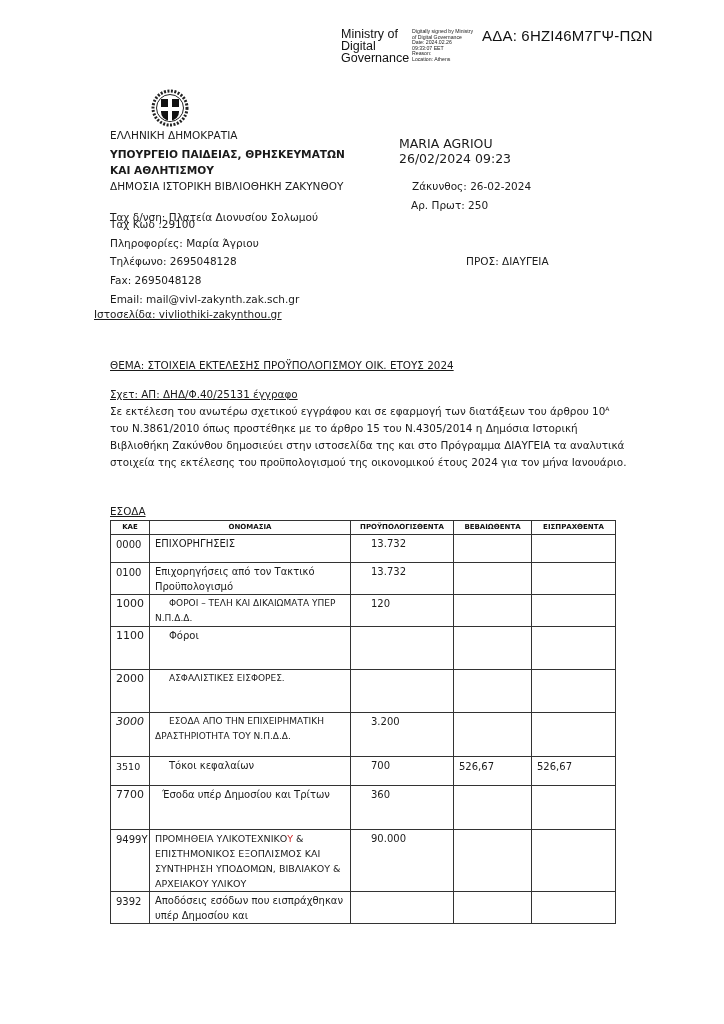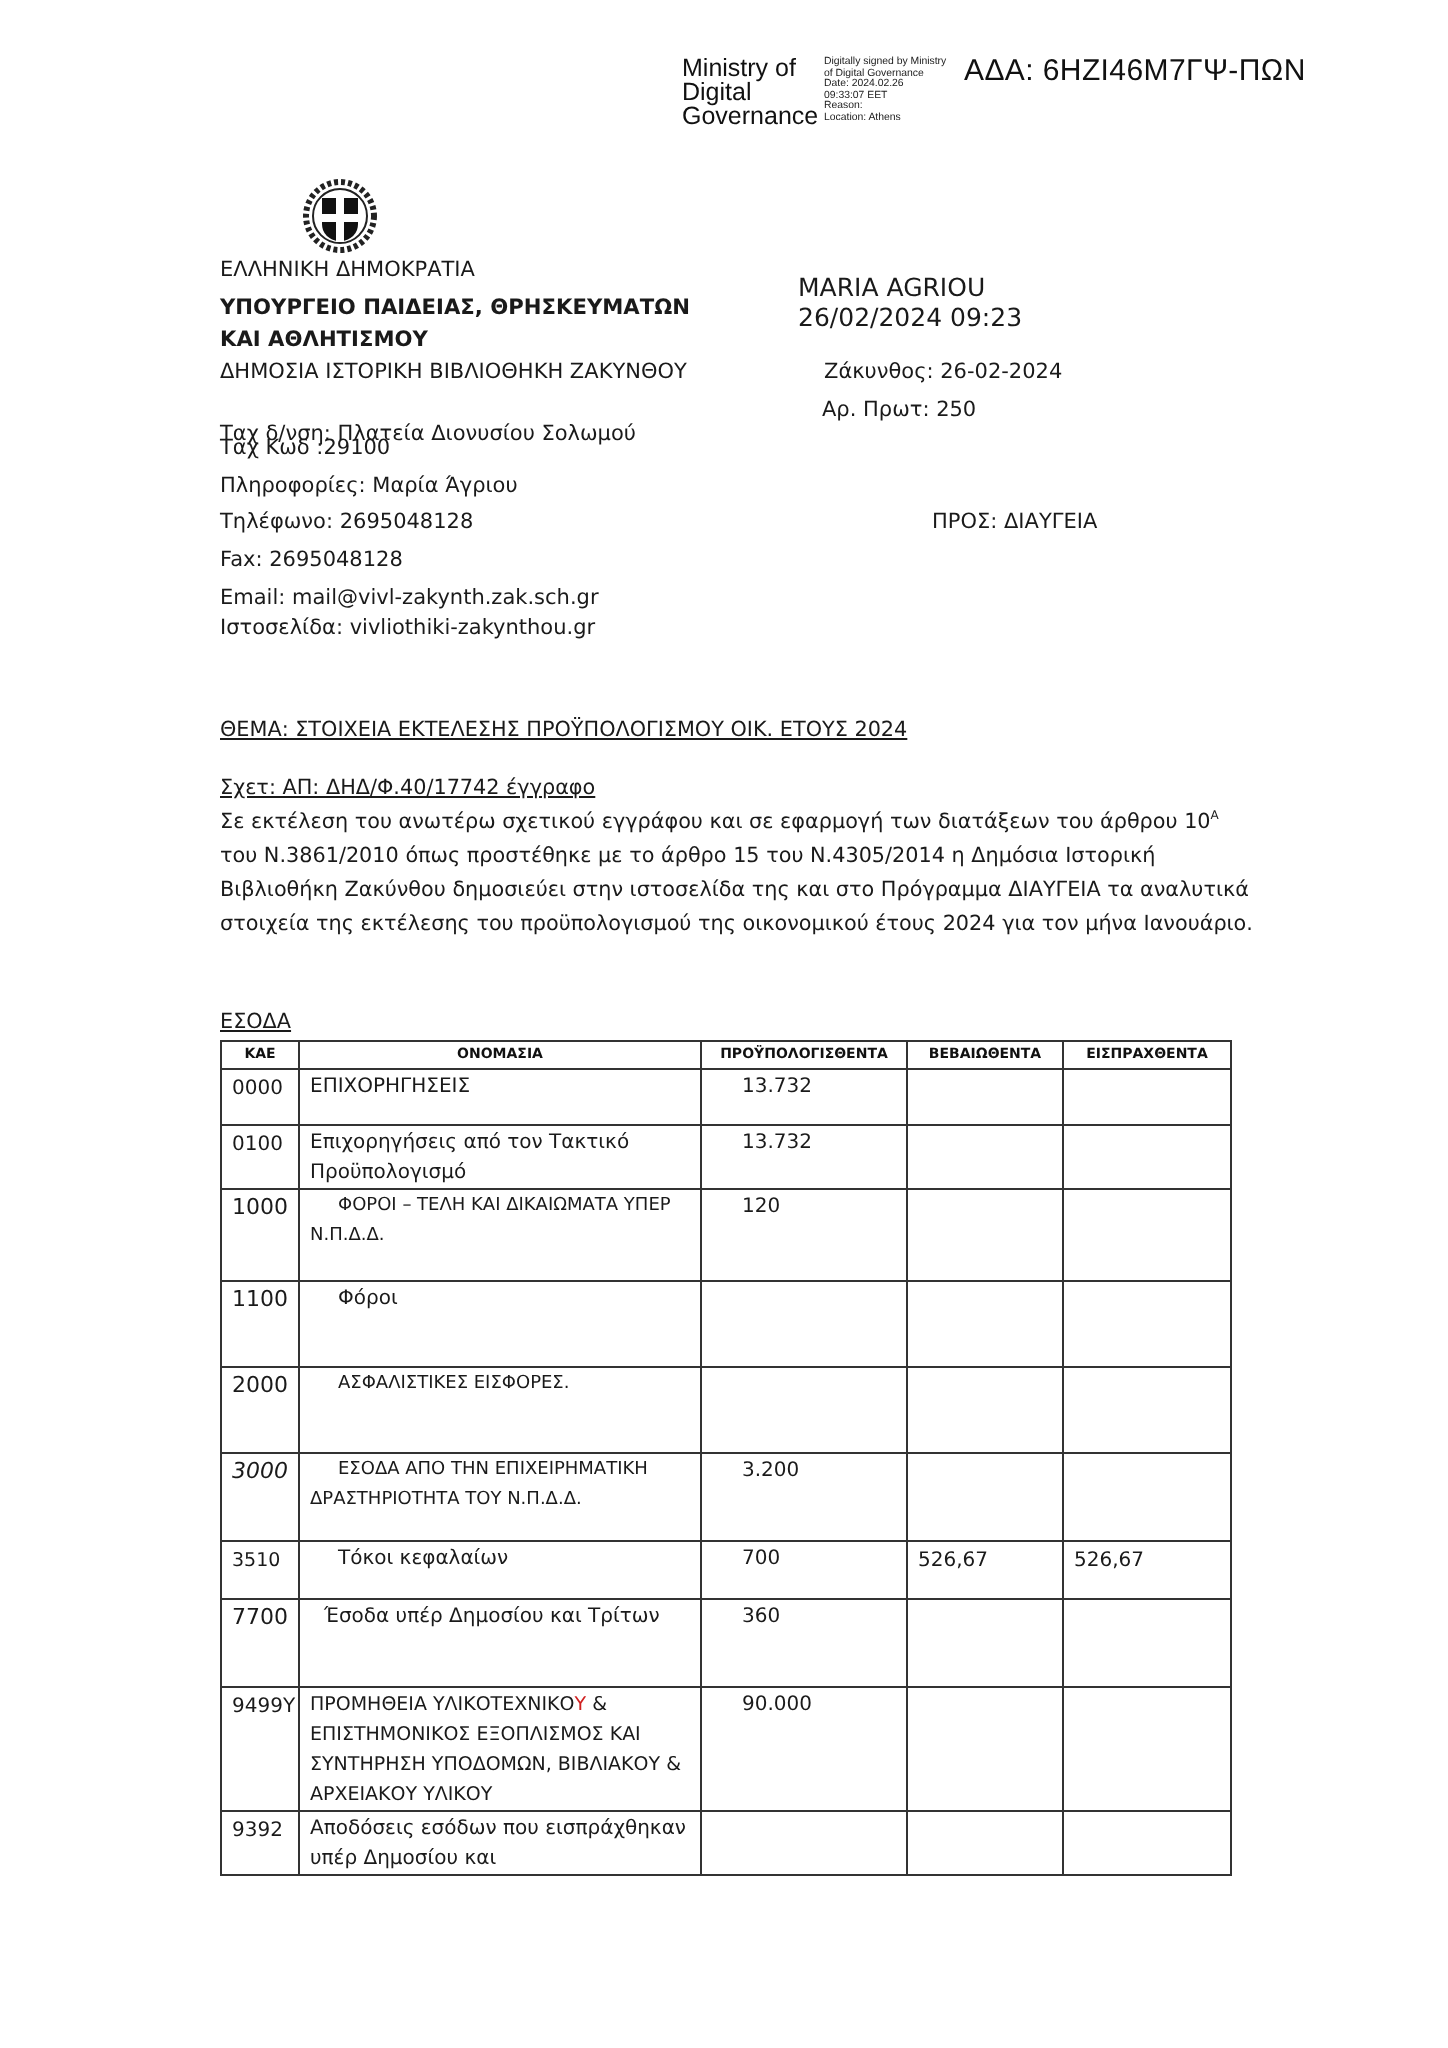--- a/index.html
+++ b/index.html
@@ -59,33 +59,33 @@
 <div class="abs hdr" style="left:110px; top:129px;">ΕΛΛΗΝΙΚΗ ΔΗΜΟΚΡΑΤΙΑ</div>
 <div class="abs hdr bold" style="left:110px; top:148px;">ΥΠΟΥΡΓΕΙΟ ΠΑΙΔΕΙΑΣ, ΘΡΗΣΚΕΥΜΑΤΩΝ</div>
 <div class="abs hdr bold" style="left:110px; top:164px;">ΚΑΙ ΑΘΛΗΤΙΣΜΟΥ</div>
 <div class="abs hdr" style="left:110px; top:180px;">ΔΗΜΟΣΙΑ  ΙΣΤΟΡΙΚΗ   ΒΙΒΛΙΟΘΗΚΗ  ΖΑΚΥΝΘΟΥ</div>
 <div class="abs hdr" style="left:110px; top:199px;margin-top:12px;">Ταχ  δ/νση: Πλατεία  Διονυσίου  Σολωμού</div>
 <div class="abs hdr" style="left:110px; top:218px;">Ταχ  Κωδ :29100</div>
 <div class="abs hdr" style="left:110px; top:237px;">Πληροφορίες: Μαρία Άγριου</div>
 <div class="abs hdr" style="left:110px; top:255px;">Τηλέφωνο: 2695048128</div>
 <div class="abs hdr" style="left:110px; top:274px;">Fax: 2695048128</div>
 <div class="abs hdr" style="left:110px; top:293px;">Email: mail@vivl-zakynth.zak.sch.gr</div>
-<div class="abs hdr" style="left:110px; top:308px;">Ιστοσελίδα: vivliothiki-zakynthou.gr</div>
+<div class="abs hdr" style="left:94px; top:308px;text-decoration:underline;">Ιστοσελίδα: vivliothiki-zakynthou.gr</div>
 
 <div class="abs signer">
   <div>MARIA AGRIOU</div>
   <div>26/02/2024 09:23</div>
 </div>
 
 <div class="abs hdr" style="left:412px; top:180px;">Ζάκυνθος: 26-02-2024</div>
 <div class="abs hdr" style="left:411px; top:199px;">Αρ. Πρωτ: 250</div>
 <div class="abs hdr" style="left:466px; top:255px;">ΠΡΟΣ: ΔΙΑΥΓΕΙΑ</div>
 
 <div class="abs body-text" style="left:110px; top:359px;">ΘΕΜΑ: ΣΤΟΙΧΕΙΑ ΕΚΤΕΛΕΣΗΣ ΠΡΟΫΠΟΛΟΓΙΣΜΟΥ ΟΙΚ. ΕΤΟΥΣ 2024</div>
-<div class="abs body-text" style="left:110px; top:388px;">Σχετ: ΑΠ: ΔΗΔ/Φ.40/17742 έγγραφο</div>
+<div class="abs body-text" style="left:110px; top:388px;">Σχετ: ΑΠ: ΔΗΔ/Φ.40/25131 έγγραφο</div>
 <div class="abs para"><span>Σε εκτέλεση του ανωτέρω σχετικού εγγράφου και σε εφαρμογή των διατάξεων του άρθρου 10</span><sup>Α</sup><span> του  Ν.3861/2010 όπως προστέθηκε με το άρθρο 15 του Ν.4305/2014 η Δημόσια Ιστορική Βιβλιοθήκη Ζακύνθου δημοσιεύει στην ιστοσελίδα της και στο Πρόγραμμα ΔΙΑΥΓΕΙΑ τα αναλυτικά στοιχεία της εκτέλεσης του προϋπολογισμού της οικονομικού έτους 2024 για τον μήνα Ιανουάριο.</span></div>
 
 <div class="abs body-text" style="left:110px; top:505px;">ΕΣΟΔΑ</div>
 
 <table class="budget">
   <colgroup>
     <col style="width:39px">
       <col style="width:201px">
       <col style="width:103px">
       <col style="width:78px">
@@ -108,21 +108,21 @@
       <td class="num2"></td>
       <td class="num2"></td>
     </tr>
     <tr style="height:30px">
       <td class="code">0100</td>
       <td class="name">Επιχορηγήσεις από τον Τακτικό Προϋπολογισμό</td>
       <td class="num">13.732</td>
       <td class="num2"></td>
       <td class="num2"></td>
     </tr>
-    <tr style="height:46px">
+    <tr style="height:32px">
       <td class="code large">1000</td>
       <td class="name indent" style="font-size:9px;"><span class="lead">ΦΟΡΟΙ – ΤΕΛΗ ΚΑΙ ΔΙΚΑΙΩΜΑΤΑ ΥΠΕΡ Ν.Π.Δ.Δ.</span></td>
       <td class="num">120</td>
       <td class="num2"></td>
       <td class="num2"></td>
     </tr>
     <tr style="height:43px">
       <td class="code large">1100</td>
       <td class="name indent"><span class="lead">Φόροι</span></td>
       <td class="num"></td>

